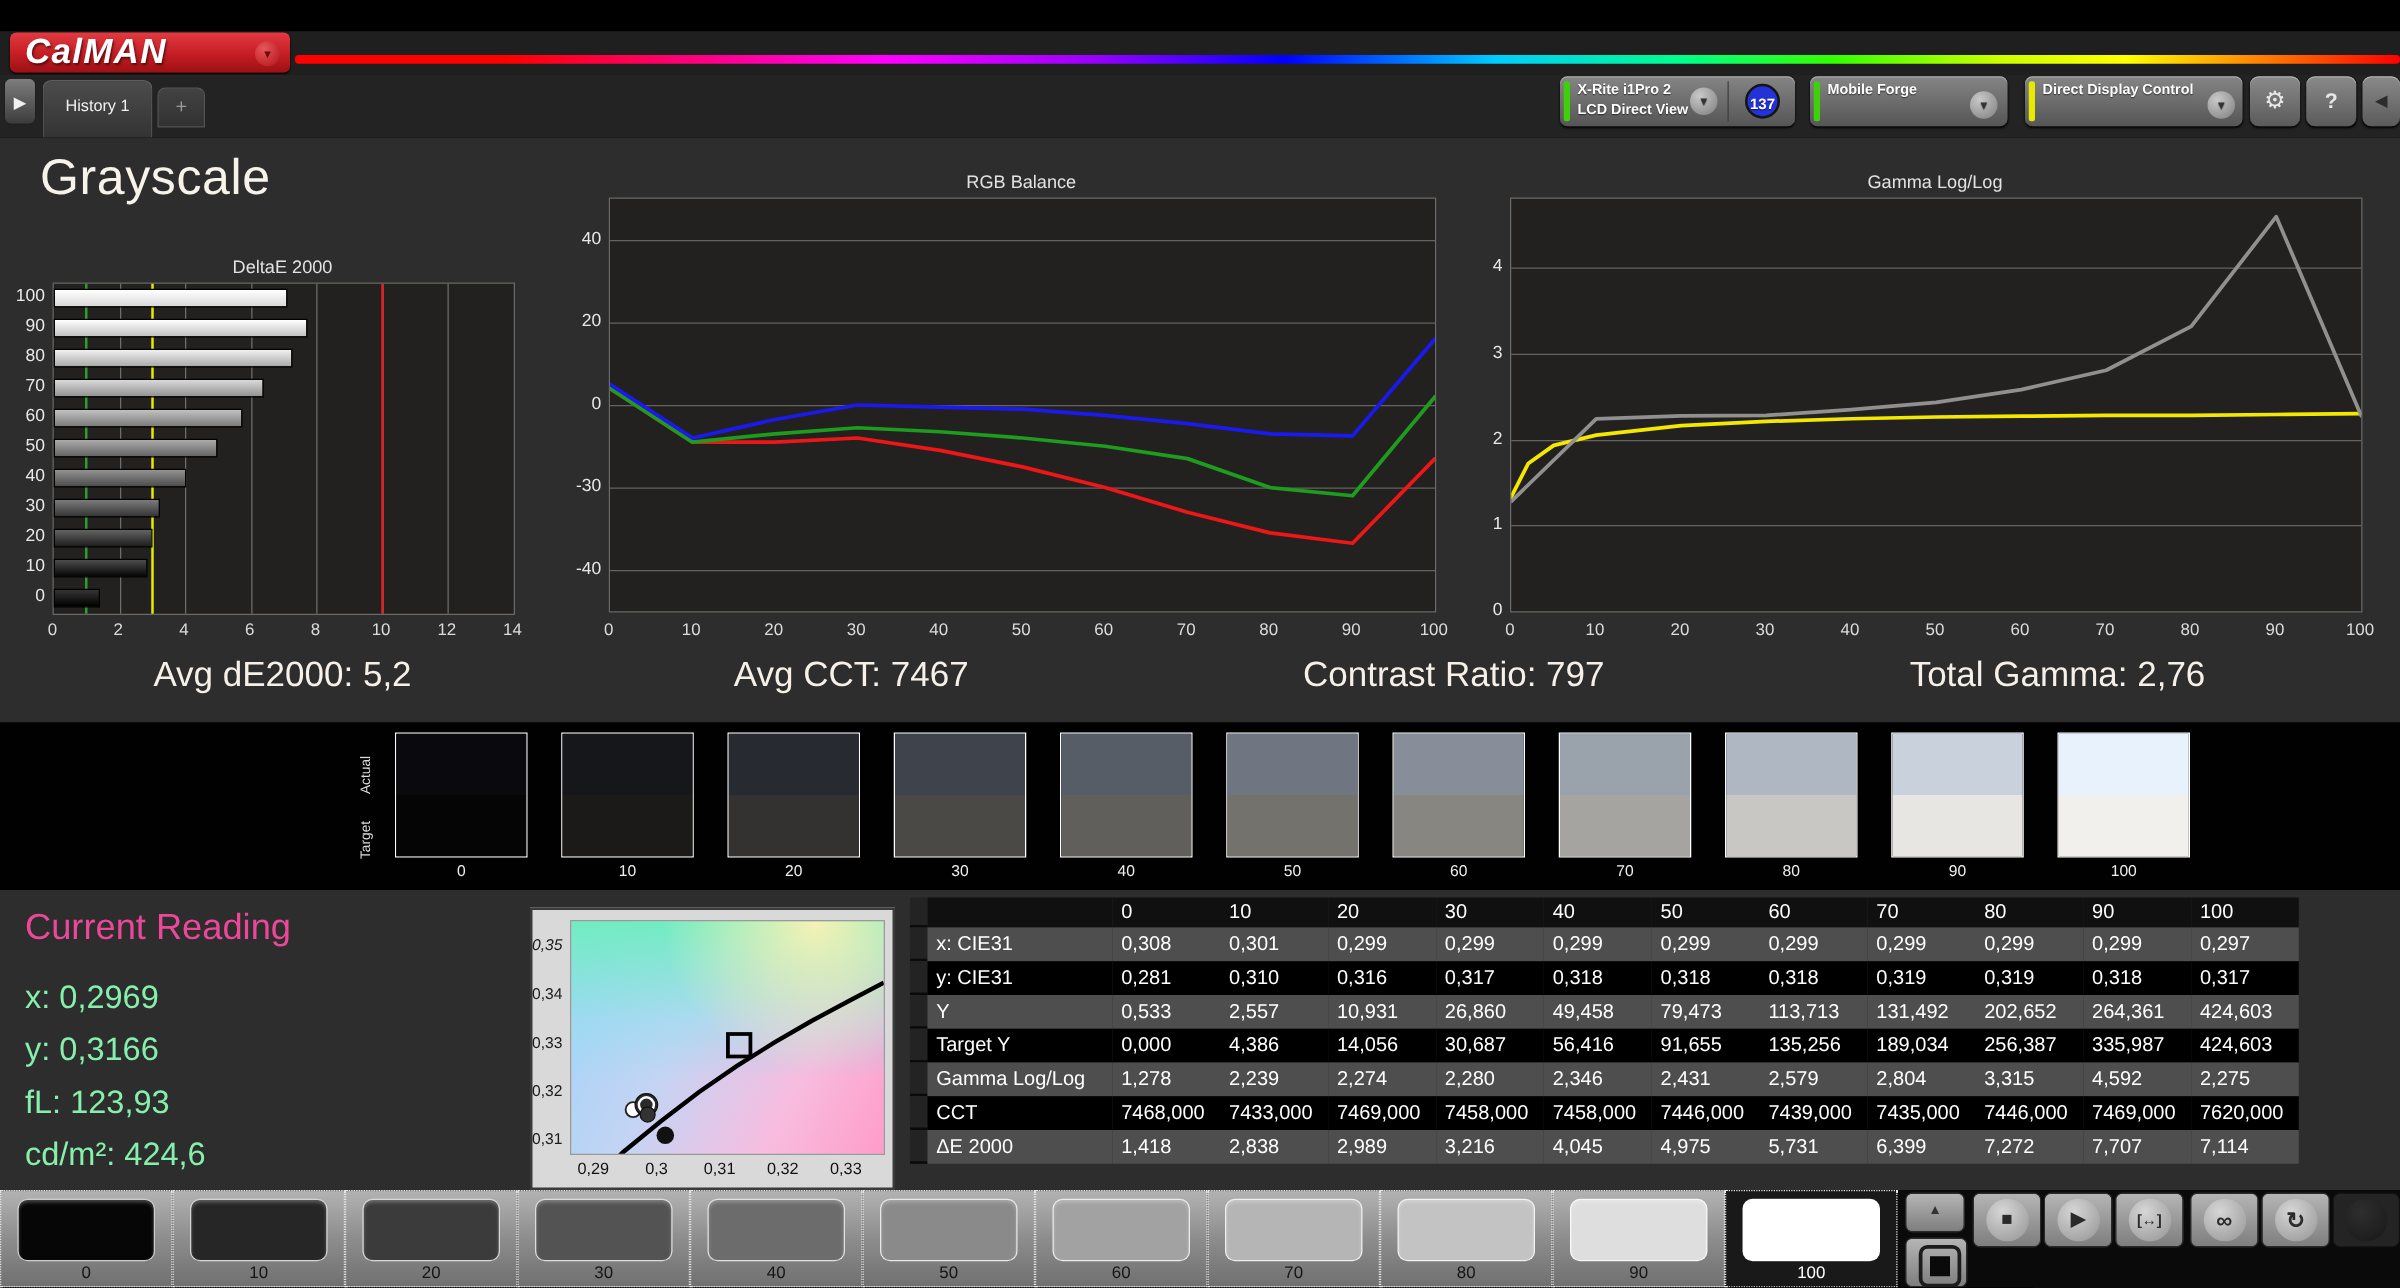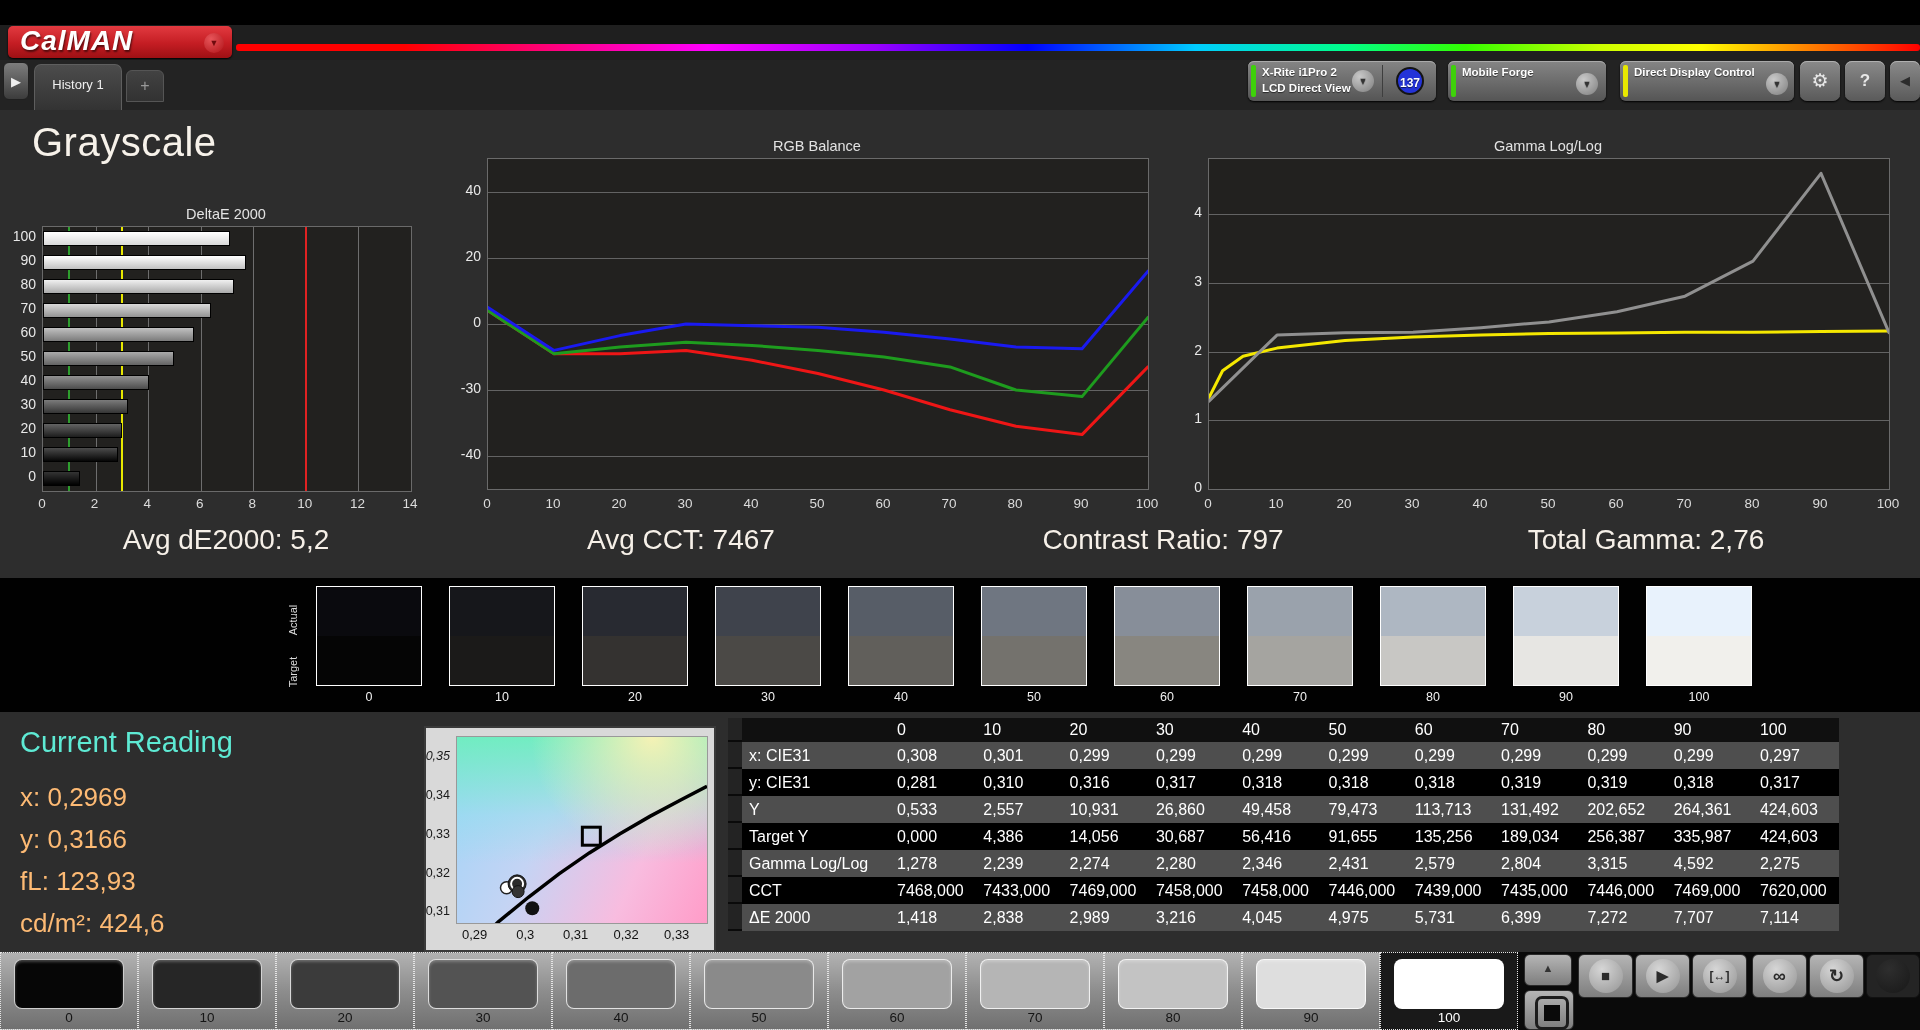--- a/index.html
+++ b/index.html
@@ -67,22 +67,22 @@
   .statline{position:absolute;top:524px;transform:translateX(-50%);font-size:28px;color:#f6f0e8;white-space:nowrap;}
   
   .strip{position:absolute;left:0;top:578px;width:1920px;height:134px;background:#010101;}
   .rotlab{position:absolute;transform:rotate(-90deg);transform-origin:center;font-size:11px;color:#ddd;}
   .sw{position:absolute;top:8px;width:106px;height:100px;border:1px solid #fff;box-sizing:border-box;}
   .swa,.swt{position:absolute;left:0;width:100%;height:50%;}
   .swa{top:0;} .swt{bottom:0;}
   .swlab{position:absolute;top:112px;width:106px;text-align:center;font-size:12.5px;color:#f0f0f0;}
   
   .bottom{position:absolute;left:0;top:712px;width:1920px;height:240px;background:#2d2d2d;}
-  .cr-title{position:absolute;left:20px;top:14px;font-size:29px;color:#5eead4;}
-  .cr-line{position:absolute;left:20px;font-size:26px;color:#fdba74;}
+  .cr-title{position:absolute;left:20px;top:14px;font-size:29px;color:#ec4899;}
+  .cr-line{position:absolute;left:20px;font-size:26px;color:#86efac;}
   .cie-panel{position:absolute;left:424px;top:14px;width:292px;height:226px;background:#d9d9d9;border:2px solid #3a3a3a;box-sizing:border-box;}
   .cie-plot{position:absolute;left:456px;top:24px;width:250px;height:186px;border:1px solid #999;
             background:
              radial-gradient(circle at 78% 0%,rgba(252,242,180,.95),rgba(252,242,180,0) 45%),
              linear-gradient(180deg,rgba(110,238,190,.95) 0%,rgba(140,225,235,.45) 42%,rgba(0,0,0,0) 68%),
              linear-gradient(115deg,#9fd4f8 0%,#c4d4f4 38%,#f8bcdf 72%,#ff9cc8 100%);}
   .cie-ylab{position:absolute;text-align:right;width:34px;font-size:12.5px;color:#1a1a1a;}
   .cie-xlab{position:absolute;top:215px;transform:translateX(-50%);font-size:13px;color:#111;}
   
   .results-table{position:absolute;left:728px;top:6px;display:grid;

